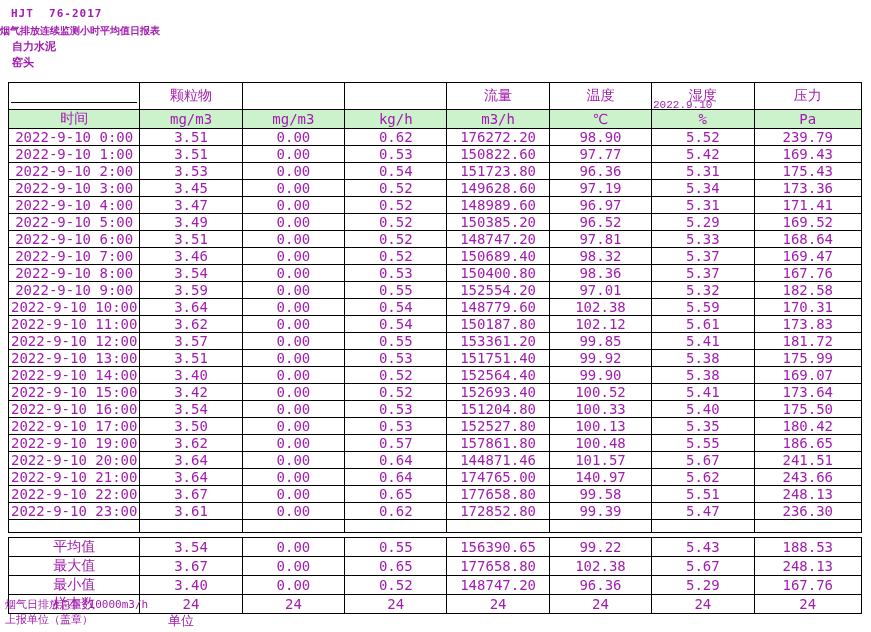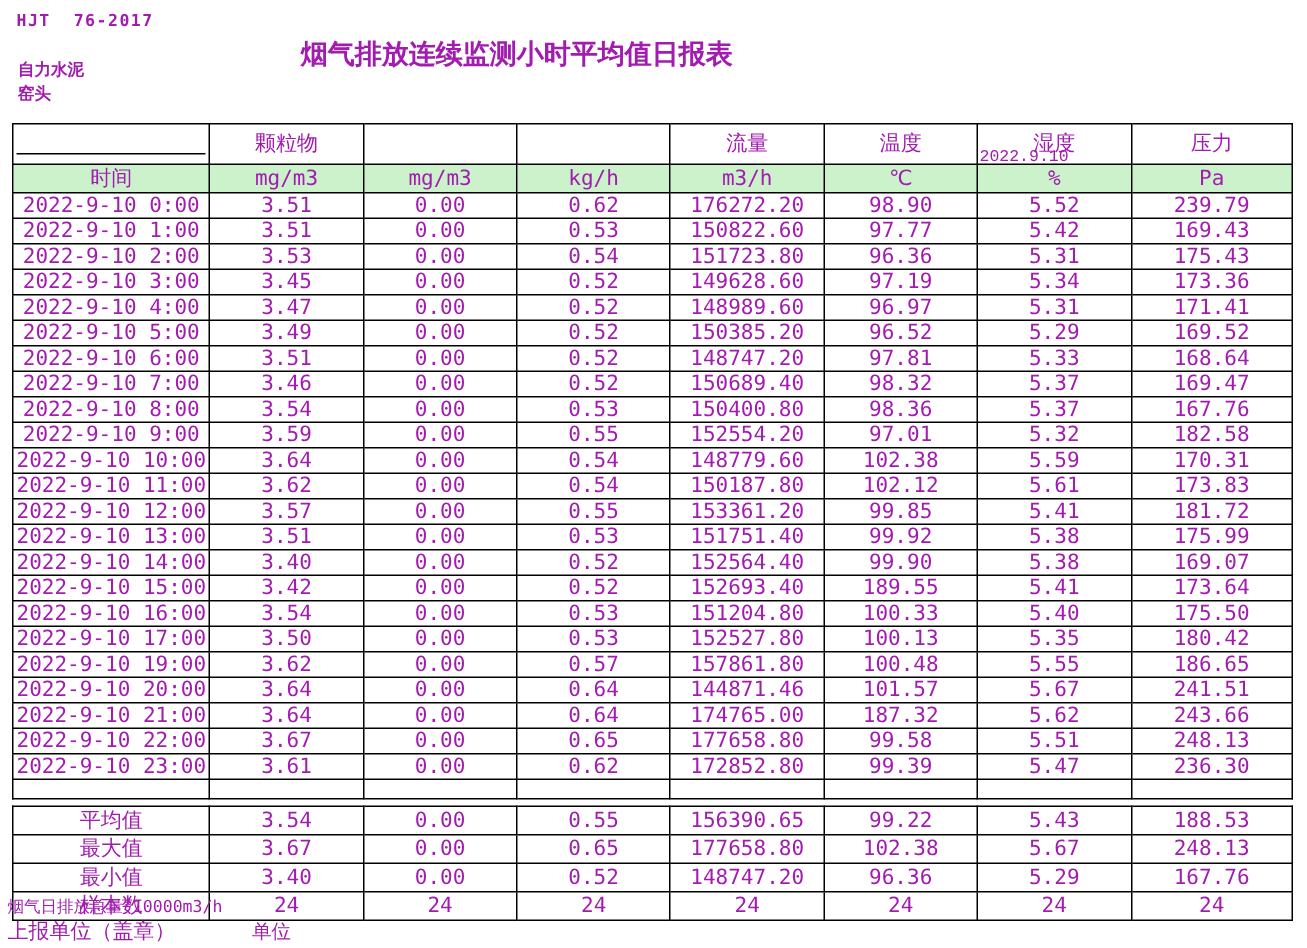--- a/index.html
+++ b/index.html
@@ -11,21 +11,21 @@
     color:#a21caf;
     overflow:hidden;
   }
   .doc-code{
     position:absolute;left:11px;top:7px;
     font-family:"DejaVu Sans Mono",monospace;
     font-size:11px;font-weight:bold;letter-spacing:1px;white-space:pre;
   }
   .report-title{
     position:absolute;left:0;top:24px;width:689px;
-    text-align:center;font-size:18px;font-weight:bold;
+    text-align:left;font-size:10px;font-weight:bold;
   }
   .company{position:absolute;left:12px;top:39px;font-size:11px;font-weight:bold;}
   .station{position:absolute;left:12px;top:55px;font-size:11px;font-weight:bold;}
   .report-date{
     position:absolute;left:653px;top:55px;
     font-family:Liberation Mono, monospace;font-size:11px;margin-top:44px;
   }
   .table-wrap{position:absolute;left:8px;top:82px;width:854px;}
   table.grid{
     width:100%;
@@ -50,21 +50,21 @@
   tr.unit-row th{height:15px;background:var(--header-green,#ccf2cc);}
   tbody.data-body td{height:14.2px;}
   tr.spacer-row td{height:12px;}
   table.summary-grid td{height:13.5px;}
   .footer-note{
     position:absolute;left:5px;top:597px;
     font-family:"DejaVu Sans Mono",monospace;font-size:11px;
   }
   .footer-report-unit{
     position:absolute;left:5px;top:612px;
-    font-family:Liberation Mono, monospace;font-size:14px;
+    font-family:Liberation Mono, monospace;font-size:11px;
   }
   .footer-unit{
     position:absolute;left:168px;top:612px;
     font-family:"DejaVu Sans Mono",monospace;font-size:13px;
   }
 </style>
 </head>
 <body>
 
 <div class="page">
@@ -262,21 +262,21 @@
             <td>99.90</td>
             <td>5.38</td>
             <td>169.07</td>
           </tr>
           <tr>
             <td>2022-9-10 15:00</td>
             <td>3.42</td>
             <td>0.00</td>
             <td>0.52</td>
             <td>152693.40</td>
-            <td>189.55</td>
+            <td>100.52</td>
             <td>5.41</td>
             <td>173.64</td>
           </tr>
           <tr>
             <td>2022-9-10 16:00</td>
             <td>3.54</td>
             <td>0.00</td>
             <td>0.53</td>
             <td>151204.80</td>
             <td>100.33</td>
@@ -312,21 +312,21 @@
             <td>101.57</td>
             <td>5.67</td>
             <td>241.51</td>
           </tr>
           <tr>
             <td>2022-9-10 21:00</td>
             <td>3.64</td>
             <td>0.00</td>
             <td>0.64</td>
             <td>174765.00</td>
-            <td>187.32</td>
+            <td>140.97</td>
             <td>5.62</td>
             <td>243.66</td>
           </tr>
           <tr>
             <td>2022-9-10 22:00</td>
             <td>3.67</td>
             <td>0.00</td>
             <td>0.65</td>
             <td>177658.80</td>
             <td>99.58</td>

